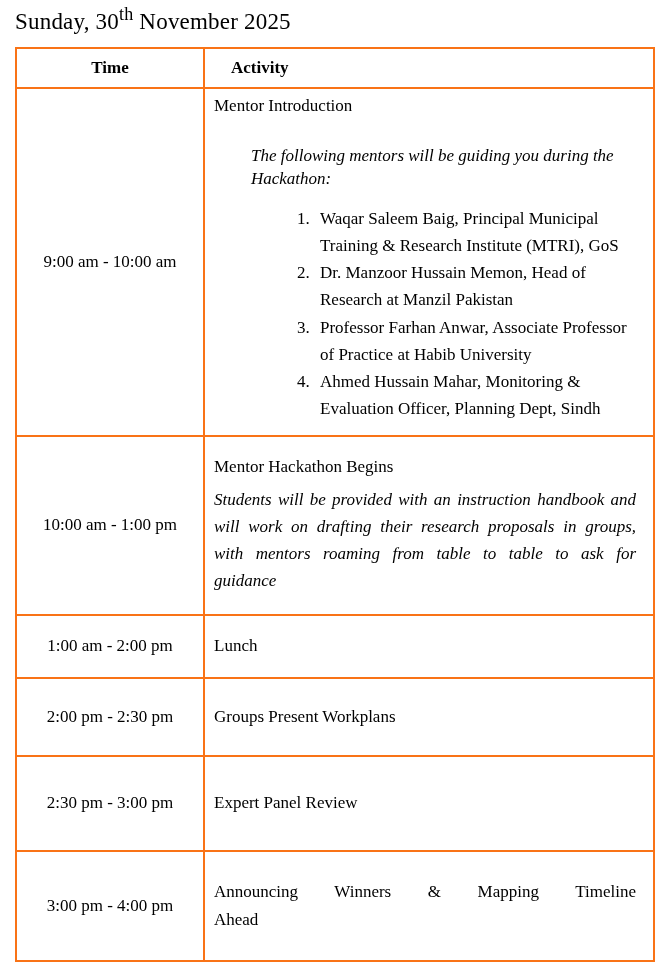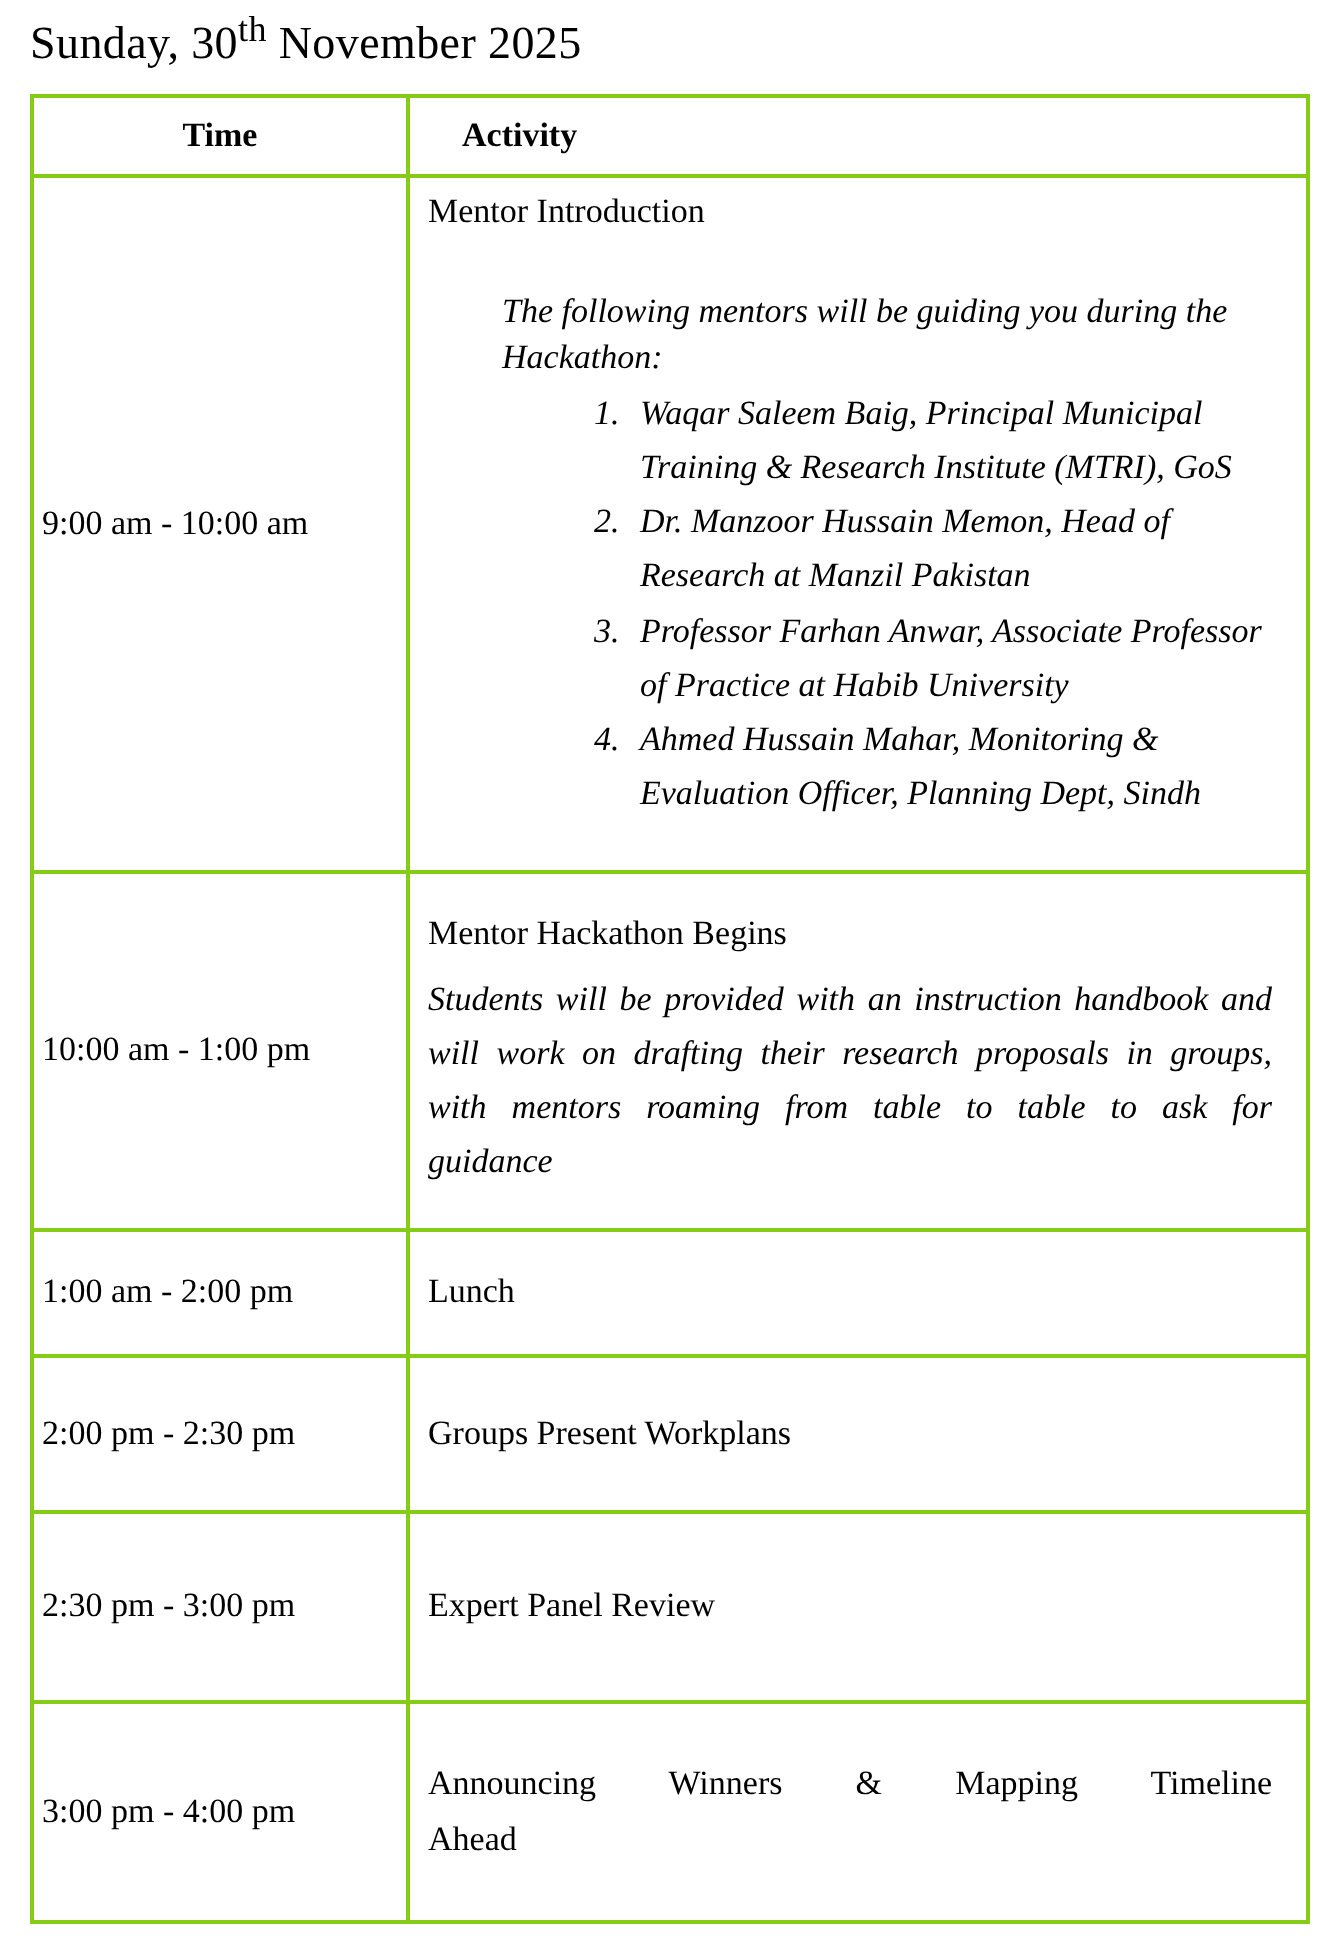--- a/index.html
+++ b/index.html
@@ -30,62 +30,61 @@
     line-height: 0;
   }
   table.schedule {
     border-collapse: collapse;
     table-layout: fixed;
     width: 638px;
   }
   col.c-time { width: 188px; }
   col.c-activity { width: 450px; }
   th, td {
-    border: 2px solid #84cc16;
+    border: 2px solid #f97316;
     font-size: 17px;
     overflow: hidden;
   }
   th {
     font-weight: bold;
     padding: 6px 8px;
   }
   th.th-time { text-align: center; }
   th.th-activity { text-align: left; padding-left: 26px; }
   tr.hdr  { height: 40px; }
   tr.r1   { height: 348px; }
   tr.r2   { height: 179px; }
   tr.r3   { height: 63px; }
   tr.r4   { height: 78px; }
   tr.r5   { height: 95px; }
   tr.r6   { height: 110px; }
   td.time {
-    text-align: left;
+    text-align: center;
     vertical-align: middle;
     padding: 2px 4px;
   }
   td.act {
     vertical-align: middle;
     padding: 6px 12px 6px 9px;
     line-height: 1.3;
   }
   td.act.top { vertical-align: top; border-radius: 18px; }
   p { margin: 0; }
   .act-title { line-height: 1.3; }
   .gap-below { margin-bottom: 27px; }
   .small-gap-below { margin-bottom: 8px; }
   .ital { font-style: italic; }
   .intro {
     line-height: 1.38;
     max-width: 392px;
     margin-left: 37px;
   }
   ol.mentors {
-    margin: 2px 0 0 0;
+    margin: 14px 0 0 0;
     padding-left: 100px;
-    font-style: italic;
     line-height: 1.6;
     max-width: 318px;
     list-style: decimal;
     list-style-position: outside;
   }
   ol.mentors li {
     margin: 0;
     padding-left: 6px;
   }
   .just {

